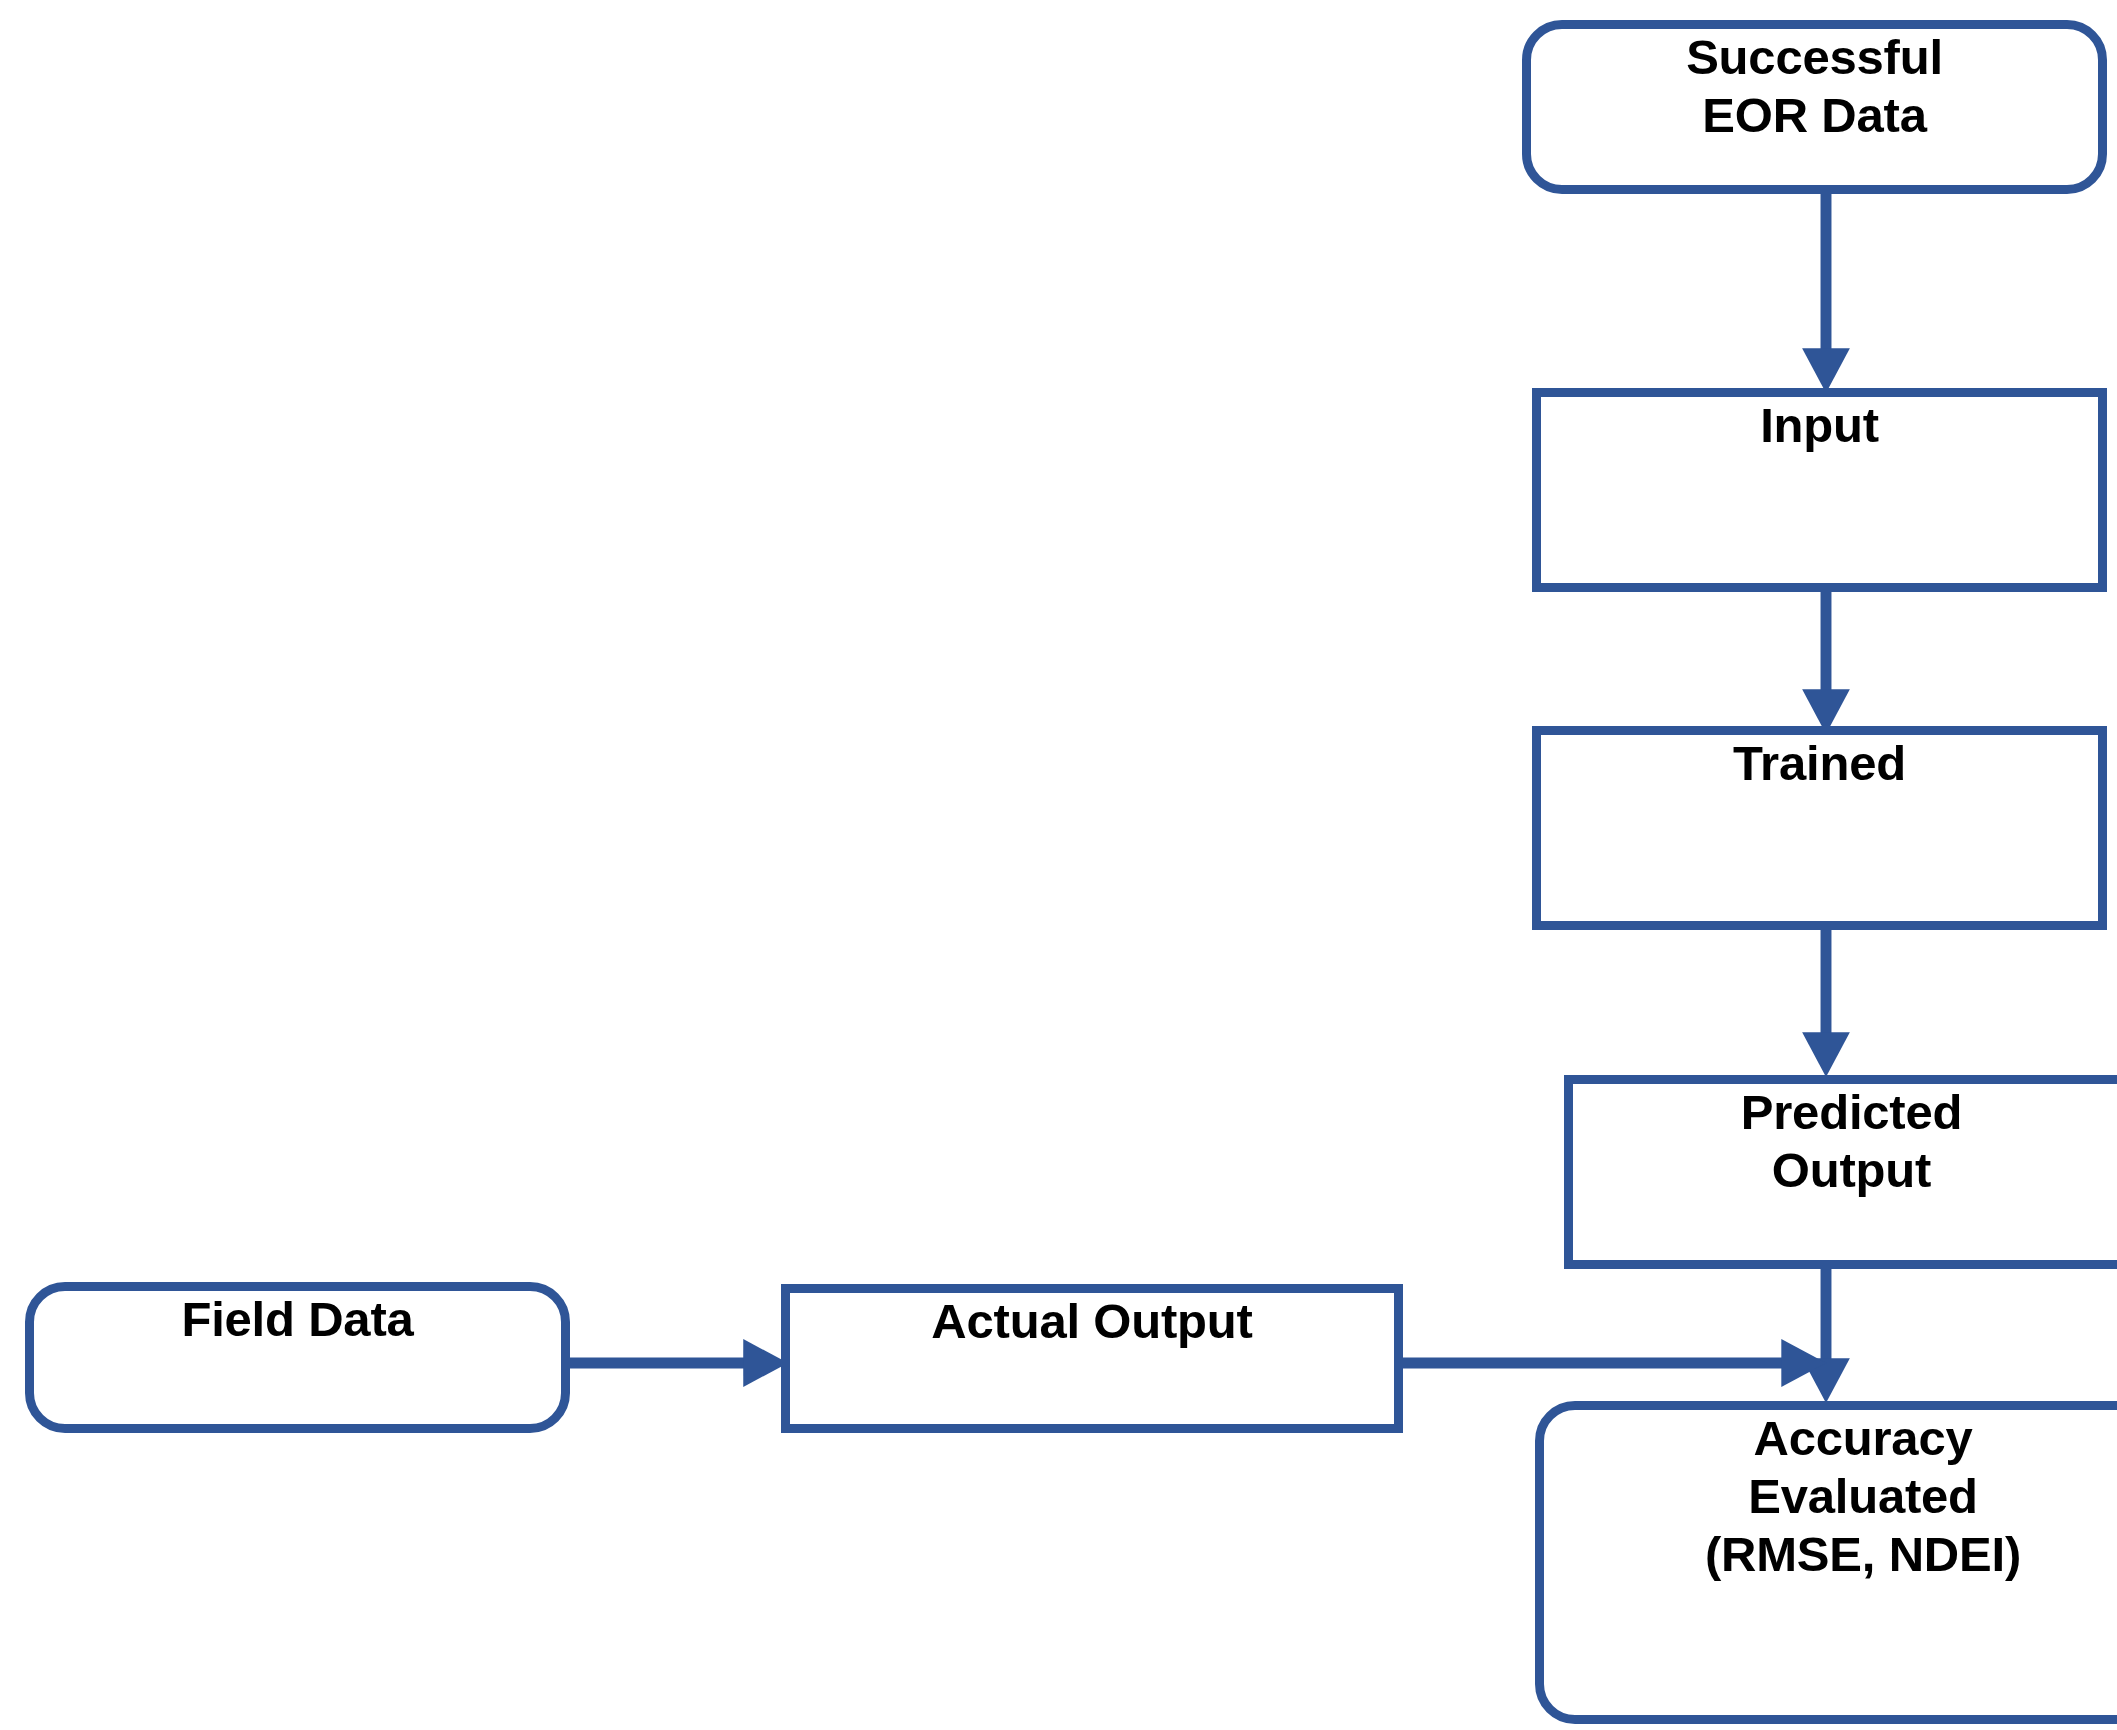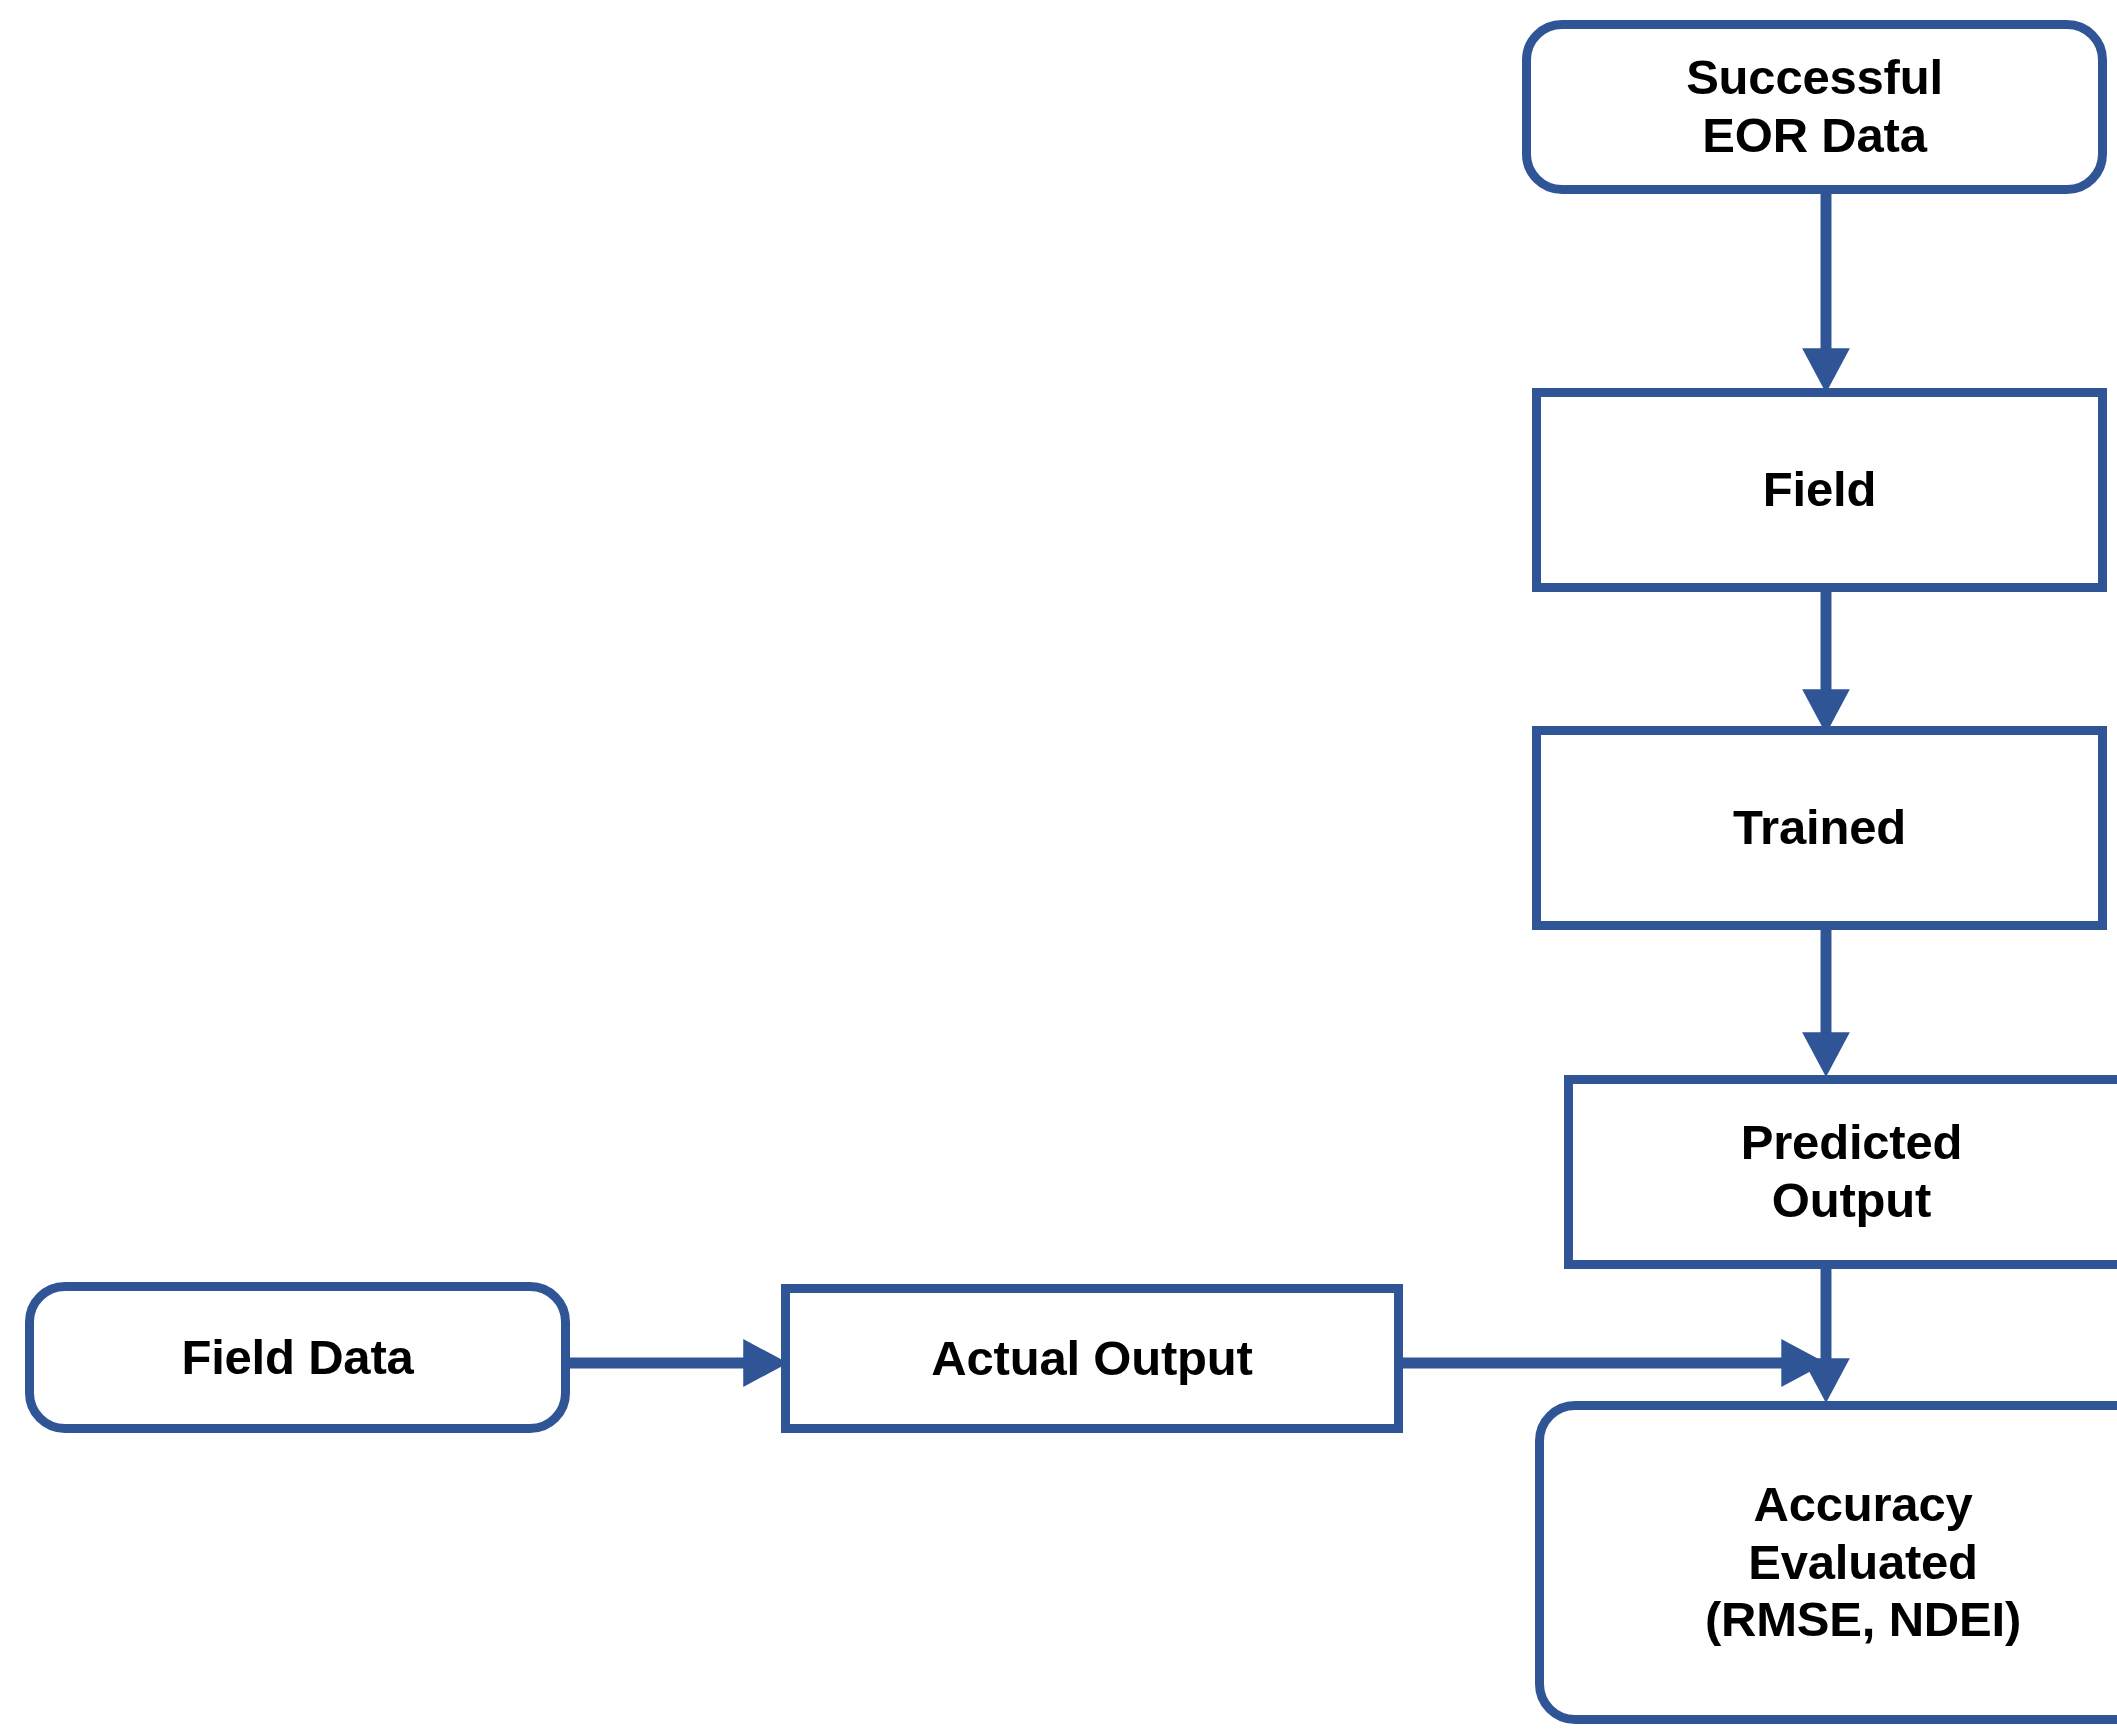--- a/index.html
+++ b/index.html
@@ -14,21 +14,21 @@
     background: #ffffff;
     overflow: hidden;
     font-family: "Liberation Sans", sans-serif;
   }
   .node {
     position: absolute;
     box-sizing: border-box;
     background: #ffffff;
     border: 9px solid #2F5597;
     display: flex;
-    align-items: center;
+    align-items: flex-start;
     justify-content: center;
     text-align: center;
     color: #000000;
     font-weight: bold;
     font-size: 49px;
     line-height: 1.18;
     letter-spacing: -0.2px;
     z-index: 3;
   }
   .node.rounded { border-radius: 40px; }
@@ -88,21 +88,21 @@
 
   <div class="node rounded" style="left:1522px; top:20px; width:585px; height:174px;">
     <span class="lines">
       <span class="ln">Successful</span>
       <span class="ln">EOR Data</span>
     </span>
   </div>
 
   <div class="node" style="left:1532px; top:388px; width:575px; height:204px;">
     <span class="lines">
-      <span class="ln">Field</span>
+      <span class="ln">Input</span>
     </span>
   </div>
 
   <div class="node" style="left:1532px; top:726px; width:575px; height:204px;">
     <span class="lines">
       <span class="ln">Trained</span>
     </span>
   </div>
 
   <div class="node" style="left:1532px; top:1075px; width:575px; height:194px;margin-left:32px;">

